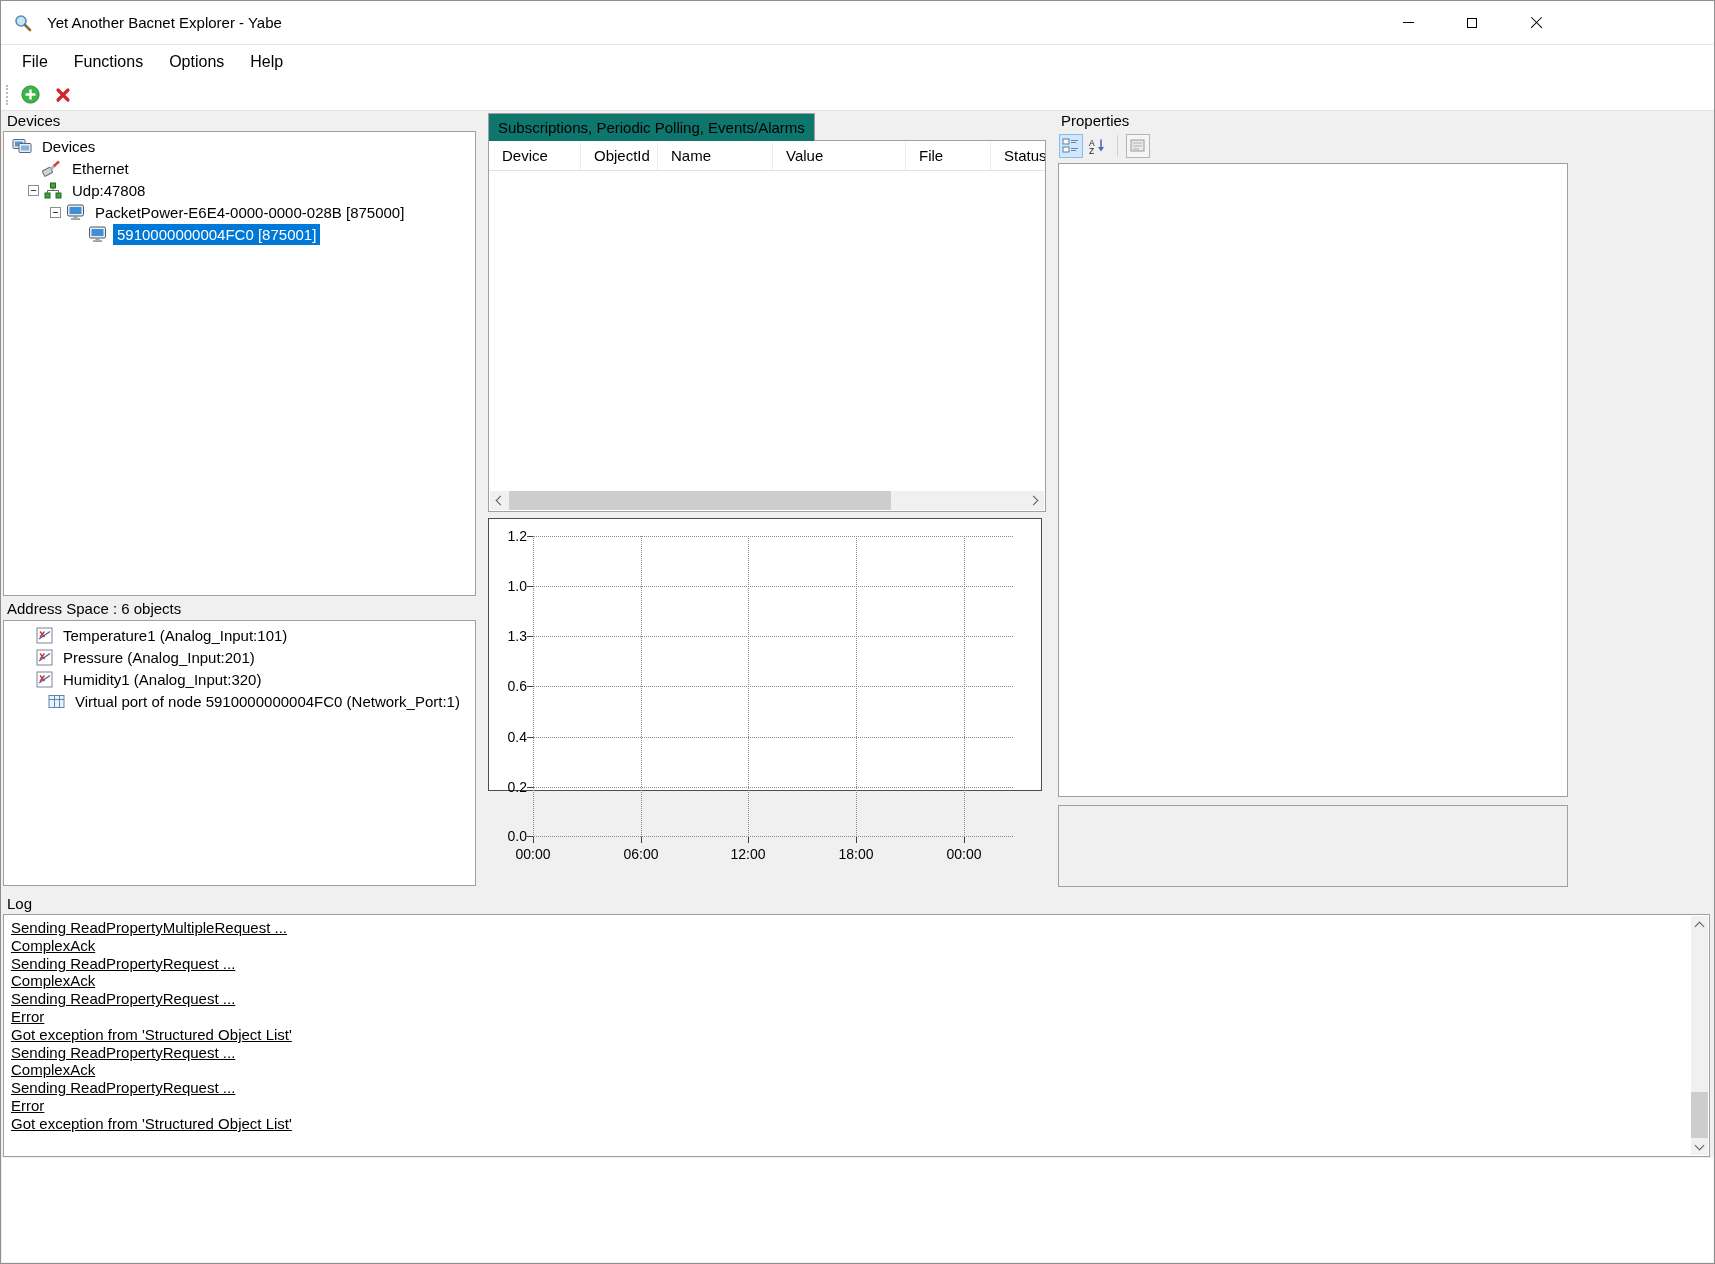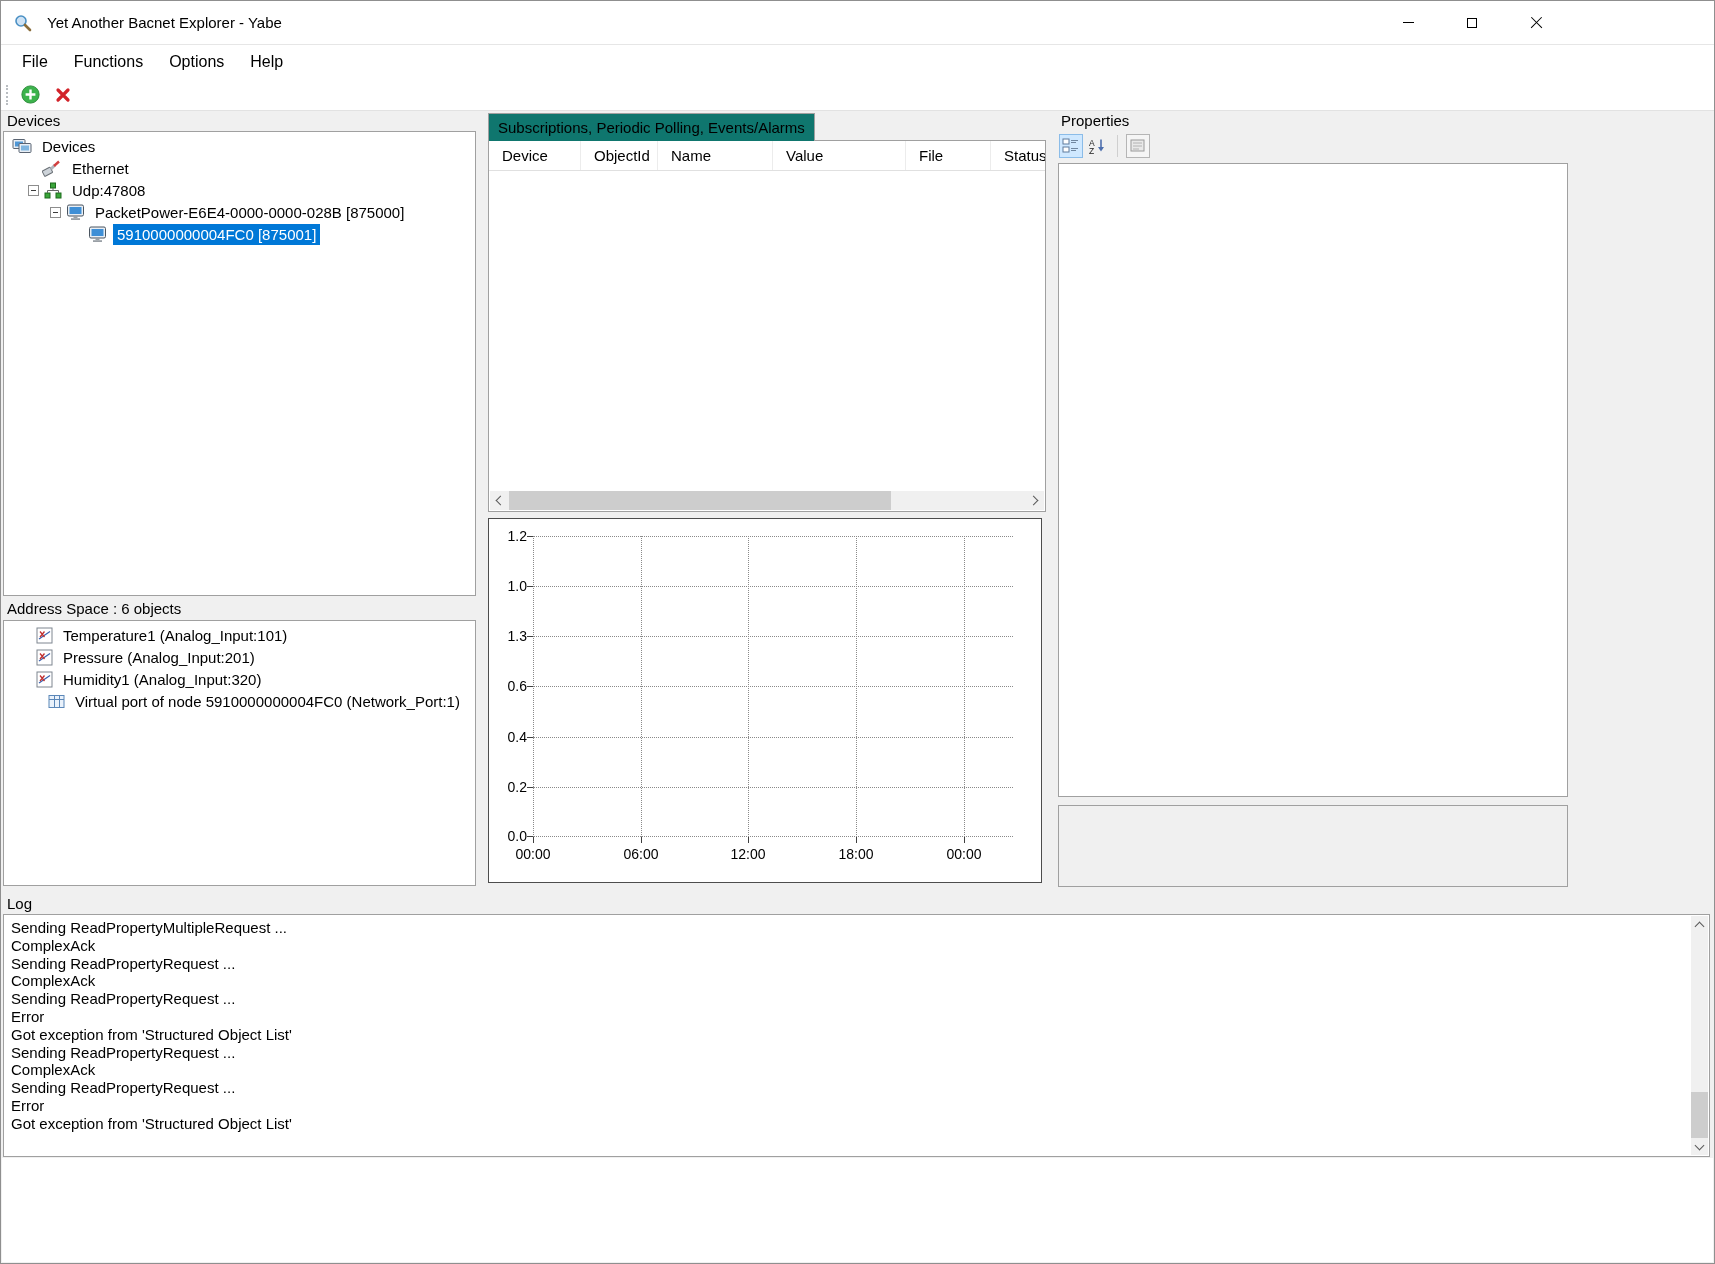--- a/index.html
+++ b/index.html
@@ -50,38 +50,38 @@
   .vscroll{position:absolute;top:1px;bottom:1px;right:1px;width:17px;background:#f0f0f0;}
   .vs-arrow{position:absolute;left:0;width:17px;height:17px;display:flex;align-items:center;justify-content:center;}
   .vs-thumb{position:absolute;left:0;width:17px;height:46px;bottom:17px;background:#cdcdcd;}
   .chev{display:inline-block;width:6px;height:6px;border-left:1.6px solid #5a5a5a;border-bottom:1.6px solid #5a5a5a;}
   .chev.left{transform:rotate(45deg);margin-left:2px;}
   .chev.right{transform:rotate(225deg);margin-right:2px;}
   .chev.up{transform:rotate(135deg);margin-top:3px;}
   .chev.down{transform:rotate(-45deg);margin-bottom:3px;}
 
   
-  .chart{position:absolute;left:487px;top:517px;width:554px;height:365px;background:#fff;border:1px solid #4d4d4d;box-sizing:border-box;padding-left:8px;}
+  .chart{position:absolute;left:487px;top:517px;width:554px;height:273px;background:#fff;border:1px solid #4d4d4d;box-sizing:border-box;padding-left:8px;}
   .plot{position:absolute;left:44px;top:17px;width:480px;height:301px;}
   .hgrid{position:absolute;left:0;width:480px;height:0;border-top:1px dotted #8a8a8a;}
   .vgrid{position:absolute;top:0;height:301px;width:0;border-left:1px dotted #8a8a8a;}
   .ymark{position:absolute;left:-6px;width:6px;height:0;border-top:1px solid #3f3f3f;}
   .xmark{position:absolute;top:301px;height:6px;width:0;border-left:1px solid #3f3f3f;}
   .ylab{position:absolute;left:2px;width:36px;text-align:right;font-size:14px;}
   .xlab{position:absolute;width:44px;text-align:center;font-size:14px;top:327px;}
 
   
   .ptoolbar{position:absolute;left:1058px;top:130px;height:30px;display:flex;align-items:center;}
   .ptbtn{width:24px;height:24px;display:flex;align-items:center;justify-content:center;margin-right:2px;box-sizing:border-box;}
   .ptbtn.toggled{background:#cfe8ff;border:1px solid #8bbcе8;border:1px solid #8bbce8;}
   .ptsep{width:1px;height:22px;background:#cfcfcf;margin:0 8px 0 6px;}
   .ptbtn.framed{border:1px solid #b5b5b5;background:#f5f5f5;}
 
   
-  .loglines{padding:4px 16px 0 7px;line-height:17.8px;font-size:15px;}
+  .loglines{padding:4px 16px 0 7px;line-height:17.8px;font-size:15px;text-decoration:underline;}
   .bottom-fill{position:absolute;left:1px;right:1px;top:1157px;bottom:1px;background:#fff;}
 </style>
 </head>
 <body>
 
 <div class="win">
 
   <div class="titlebar">
     <span class="title-icon">
       <svg width="20" height="20" viewBox="0 0 20 20">

